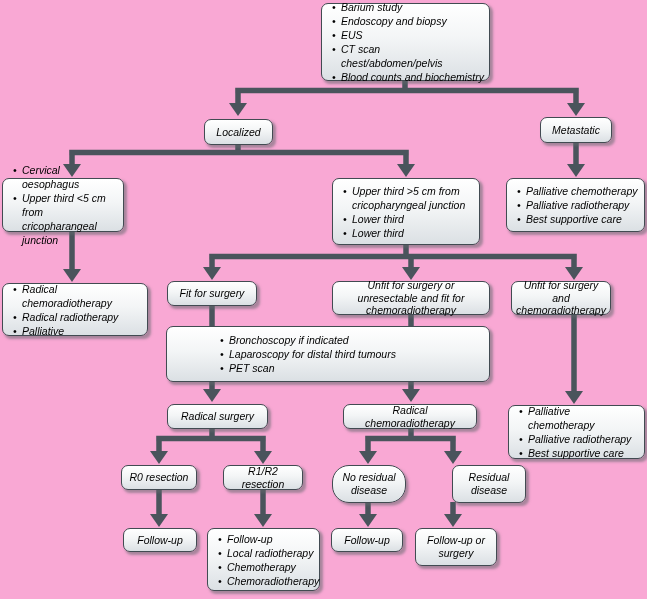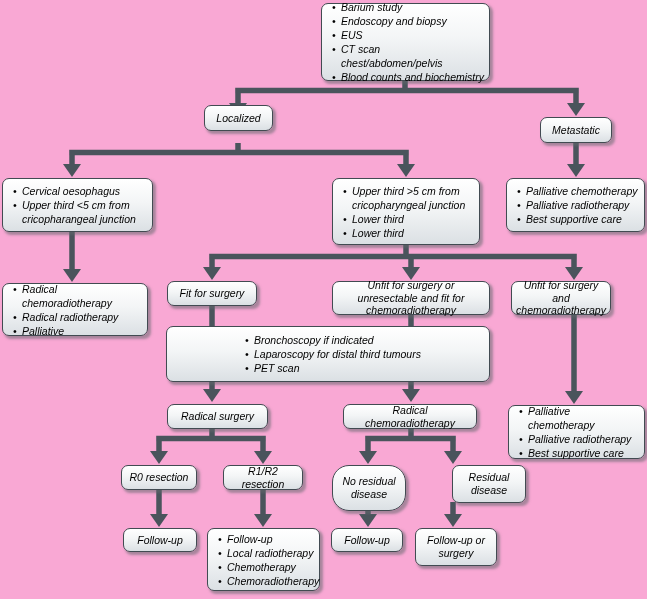--- a/index.html
+++ b/index.html
@@ -45,21 +45,21 @@
   .li {
     position: relative;
     padding-left: 11px;
     line-height: 14px;
   }
   .li::before {
     content: "\2022";
     position: absolute;
     left: 2px;
   }
-  .staging-pad { padding-left: 76px; }
+  .staging-pad { padding-left: 51px; }
 </style>
 </head>
 <body>
 
 <div id="canvas">
 
   <svg id="connector-layer" width="647" height="599" viewBox="0 0 647 599">
     <g stroke="#4a545c" stroke-width="5.5" fill="none">
       <path d="M405,81 V93 M235.2,90.5 H578.8 M238,88 V105 M576,88 V105
                M238,143 V155 M69.2,152.5 H408.8 M72,150 V166 M406,150 V166
@@ -99,24 +99,24 @@
   </svg>
 
   <div class="node list-node" style="left:321px; top:3px; width:169px; height:78px;">
     <div class="li">Barium study</div>
     <div class="li">Endoscopy and biopsy</div>
     <div class="li">EUS</div>
     <div class="li">CT scan chest/abdomen/pelvis</div>
     <div class="li">Blood counts and biochemistry</div>
   </div>
 
-  <div class="node label-node" style="left:204px; top:105px; width:69px; height:26px;">Localized</div>
+  <div class="node label-node" style="left:204px; top:119px; width:69px; height:26px;">Localized</div>
   <div class="node label-node" style="left:540px; top:117px; width:72px; height:26px;">Metastatic</div>
 
-  <div class="node list-node" style="left:2px; top:178px; width:151px; height:54px;">
+  <div class="node list-node" style="left:2px; top:178px; width:122px; height:54px;">
     <div class="li">Cervical oesophagus</div>
     <div class="li">Upper third &lt;5 cm from cricopharangeal junction</div>
   </div>
 
   <div class="node list-node" style="left:332px; top:178px; width:148px; height:67px;">
     <div class="li">Upper third &gt;5 cm from cricopharyngeal junction</div>
     <div class="li">Lower third</div>
     <div class="li">Lower third</div>
   </div>
 
@@ -146,21 +146,21 @@
   <div class="node label-node" style="left:343px; top:404px; width:134px; height:25px;">Radical chemoradiotherapy</div>
 
   <div class="node list-node" style="left:508px; top:405px; width:137px; height:54px;">
     <div class="li">Palliative chemotherapy</div>
     <div class="li">Palliative radiotherapy</div>
     <div class="li">Best supportive care</div>
   </div>
 
   <div class="node label-node" style="left:121px; top:465px; width:76px; height:25px;">R0 resection</div>
   <div class="node label-node" style="left:223px; top:465px; width:80px; height:25px;">R1/R2 resection</div>
-  <div class="node label-node" style="left:332px; top:465px; width:74px; height:46px;border-radius:17px;">No residual disease</div>
+  <div class="node label-node" style="left:332px; top:465px; width:74px; height:38px;border-radius:17px;">No residual disease</div>
   <div class="node label-node" style="left:416px; top:465px; width:74px; height:38px;margin-left:36px;">Residual disease</div>
 
   <div class="node label-node" style="left:123px; top:528px; width:74px; height:24px;">Follow-up</div>
   <div class="node list-node" style="left:207px; top:528px; width:113px; height:63px;">
     <div class="li">Follow-up</div>
     <div class="li">Local radiotherapy</div>
     <div class="li">Chemotherapy</div>
     <div class="li">Chemoradiotherapy</div>
   </div>
   <div class="node label-node" style="left:331px; top:528px; width:72px; height:24px;">Follow-up</div>

